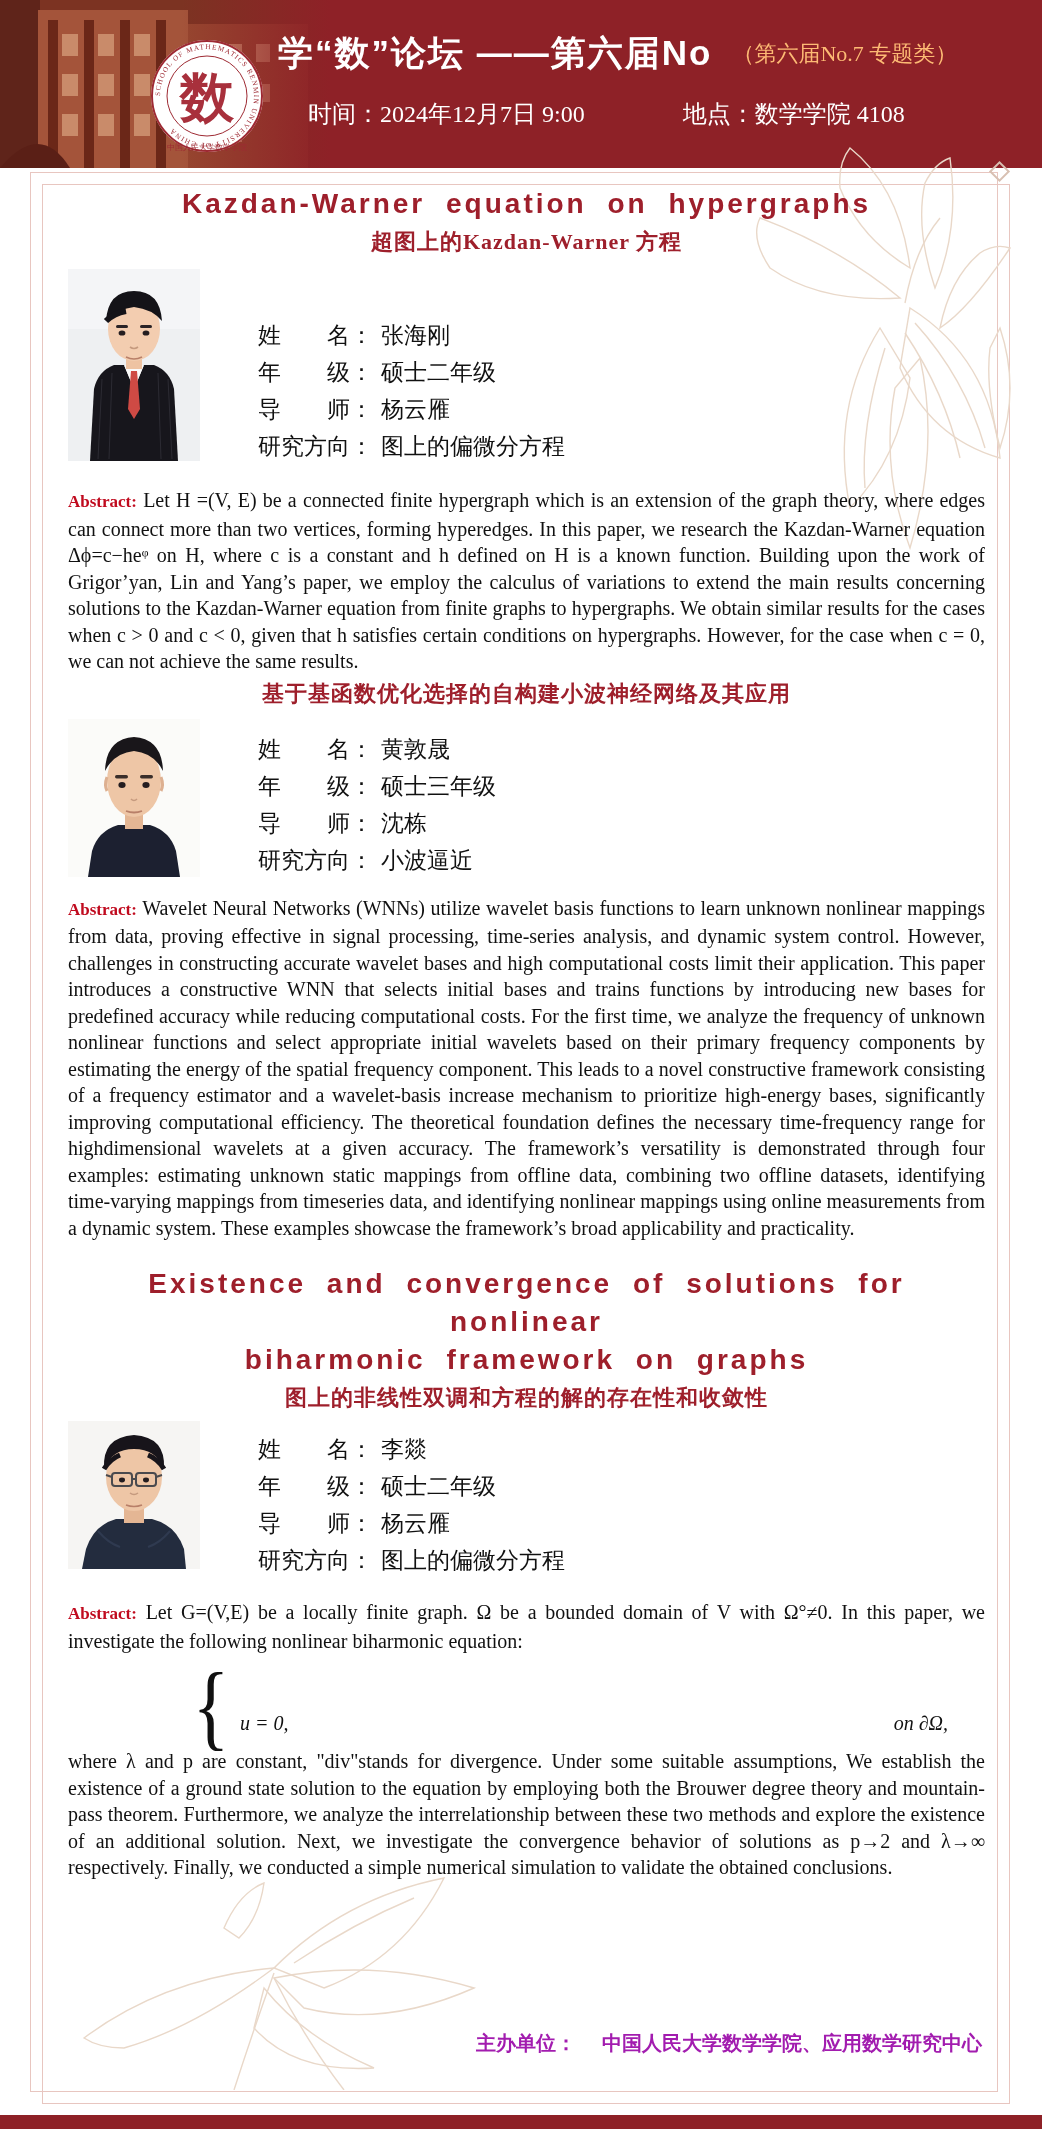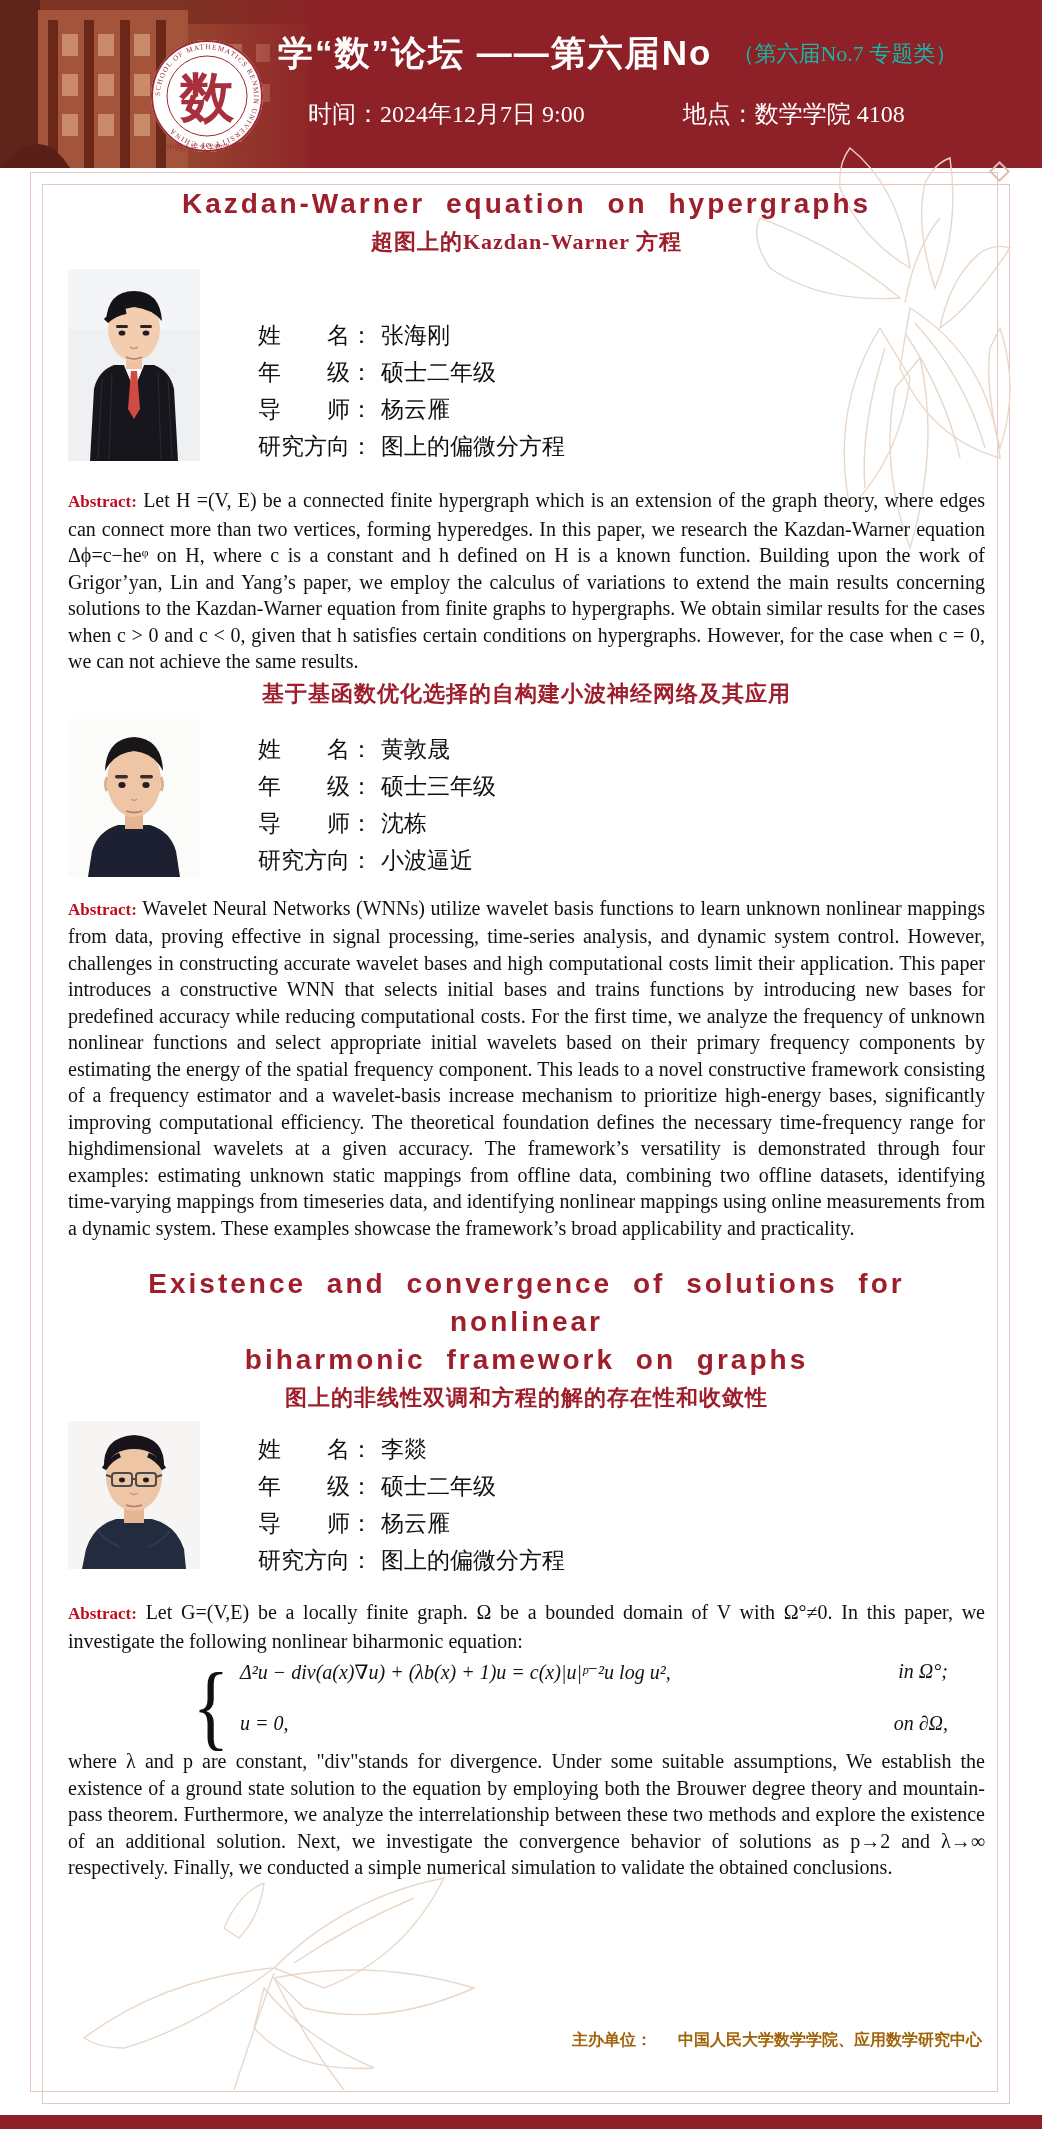--- a/index.html
+++ b/index.html
@@ -13,21 +13,21 @@
   body{background:#ffffff;font-family:"Liberation Serif","DejaVu Serif",serif;}
   .page{position:relative;width:1042px;height:2129px;background:#ffffff;overflow:hidden;}
 
   
   .header{position:absolute;left:0;top:0;width:1042px;height:168px;background:var(--header-bg,#8e2127);}
   .building{position:absolute;left:0;top:0;width:330px;height:168px;}
   .seal{position:absolute;left:148px;top:32px;width:118px;height:128px;}
   .hdr-title-row{position:absolute;left:278px;top:30px;width:740px;white-space:nowrap;}
   .hdr-title{display:inline-block;color:#ffffff;font-family:"Liberation Sans","DejaVu Sans",sans-serif;
              font-weight:bold;font-size:35px;letter-spacing:2px;}
-  .hdr-edition{display:inline-block;color:#14b8a6;font-size:22px;margin-left:16px;vertical-align:4px;}
+  .hdr-edition{display:inline-block;color:#fdba74;font-size:22px;margin-left:16px;vertical-align:4px;}
   .hdr-meta{position:absolute;left:308px;top:98px;width:700px;color:#ffffff;font-size:24px;white-space:nowrap;}
   .hdr-meta .loc{margin-left:92px;}
 
   
   .card-a{position:absolute;left:30px;top:172px;width:968px;height:1920px;border:1px solid var(--border-pink,#e8c6c0);background:transparent;}
   .card-b{position:absolute;left:42px;top:184px;width:968px;height:1920px;border:1px solid var(--border-pink,#e8c6c0);background:transparent;}
   .corner-diamond{position:absolute;left:992px;top:164px;width:15px;height:15px;border:2px solid #d8c0b2;transform:rotate(45deg);}
 
   
   .wm{position:absolute;pointer-events:none;}
@@ -52,21 +52,21 @@
   
   .equation{position:relative;margin:2px 0 0 120px;width:760px;height:92px;font-style:italic;font-size:20px;color:#111;}
   .equation .brace{position:absolute;left:0;top:-6px;font-size:96px;font-style:normal;font-weight:normal;
                    font-family:"Liberation Serif",serif;color:#111;transform:scaleX(.8);}
   .eq-row{position:absolute;left:52px;right:0;display:flex;justify-content:space-between;}
   .eq-row.r1{top:4px;}
   .eq-row.r2{top:56px;}
   .eq-domain{font-style:italic;}
 
   
-  .organizer{position:absolute;right:60px;top:2030px;font-size:16px;font-weight:bold;color:#a16207;white-space:nowrap;}
+  .organizer{position:absolute;right:60px;top:2030px;font-size:20px;font-weight:bold;color:#a21caf;white-space:nowrap;}
   .organizer .org-val{margin-left:26px;}
   .bottom-bar{position:absolute;left:0;top:2115px;width:1042px;height:14px;background:var(--header-bg,#8e2127);}
 
   
   .mt1{margin-top:13px;} .s1-row{margin-top:12px;} .s1-abs{margin-top:22px;}
   .s2-title{margin-top:22px;} .s2-row{margin-top:10px;} .s2-abs{margin-top:16px;}
   .s3-title{margin-top:24px;} .s3-row{margin-top:8px;} .s3-abs{margin-top:20px;}
   .info-pad1{padding-top:48px;} .info-pad2{padding-top:12px;} .info-pad3{padding-top:10px;}
 </style>
 </head>
@@ -313,24 +313,20 @@
             <span class="info-label">研究方向：</span>
             <span class="info-value">图上的偏微分方程</span>
           </div>
       </div>
     </div>
 
     <p class="abstract s3-abs"><span class="lbl">Abstract:</span> <span>Let G=(V,E) be a locally finite graph. Ω be a bounded domain of V with Ω°≠0. In this paper, we investigate the following nonlinear biharmonic equation:</span></p>
 
     <div class="equation">
       <span class="brace">{</span>
-      <div class="eq-row r1">
-        <span>Δ²u − div(a(x)∇u) + (λb(x) + 1)u = c(x)|u|ᵖ⁻²u log u²,</span>
-        <span class="eq-domain">in Ω°;</span>
-      </div>
       <div class="eq-row r2">
         <span>u = 0,</span>
         <span class="eq-domain">on ∂Ω,</span>
       </div>
     </div>
 
     <p class="abstract">where λ and p are constant, "div"stands for divergence. Under some suitable assumptions, We establish the existence of a ground state solution to the equation by employing both the Brouwer degree theory and mountain-pass theorem. Furthermore, we analyze the interrelationship between these two methods and explore the existence of an additional solution. Next, we investigate the convergence behavior of solutions as p→2 and λ→∞ respectively. Finally, we conducted a simple numerical simulation to validate the obtained conclusions.</p>
 
   </div>
 

